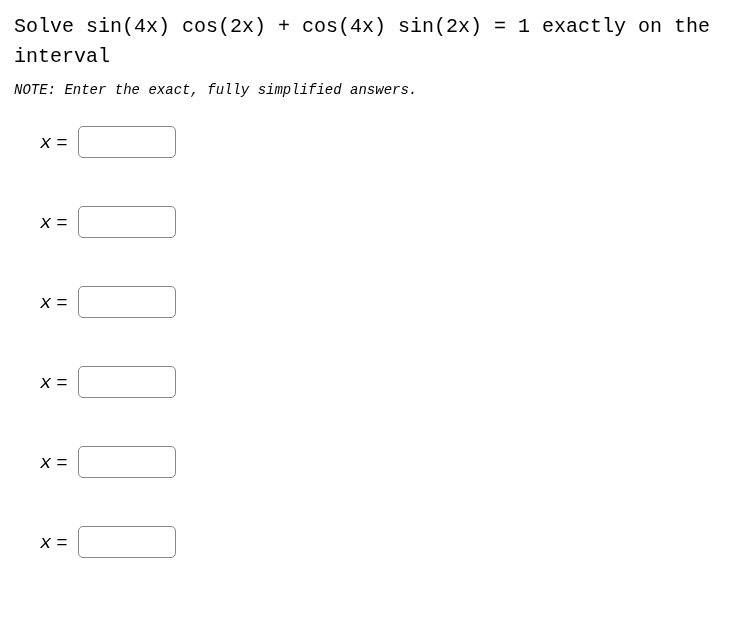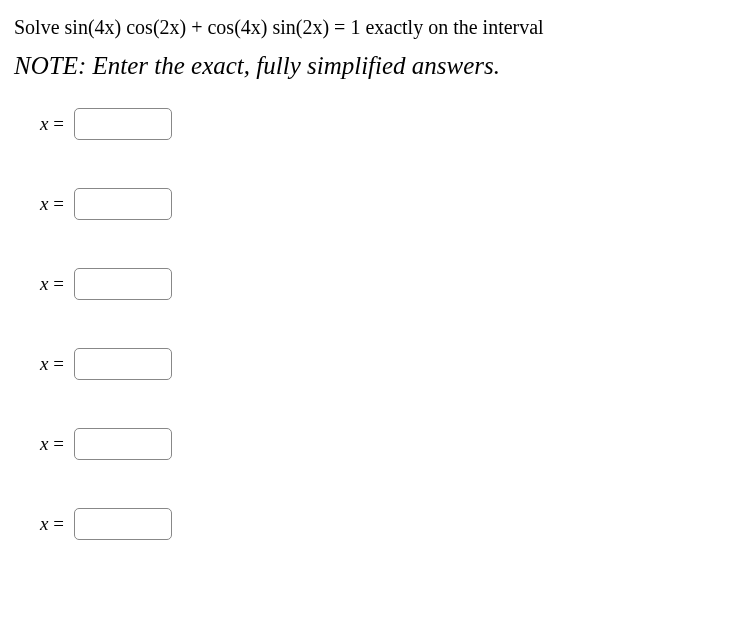--- a/index.html
+++ b/index.html
@@ -1,35 +1,36 @@
 <!DOCTYPE html>
 <html><head>
   <meta charset="utf-8">
   <style>
     * {
       margin: 0;
       padding: 0;
       box-sizing: border-box;
+      font-family: Liberation Mono, monospace;
     }
     body {
       font-family: 'Times New Roman', Times, serif;
       font-size: 20px;
       color: #000;
       padding: 12px 14px;
       background: #fff;
       width: 752px;
     }
     .problem-statement {
       line-height: 1.5;
       margin-bottom: 10px;
     }
     .note {
       font-style: italic;
       margin-bottom: 28px;
-      font-size: 25px;
+      font-size: 14px;
     }
     .answer-rows {
       padding-left: 26px;
     }
     .answer-row {
       display: flex;
       align-items: center;
       margin-bottom: 48px;
     }
     .answer-label {

